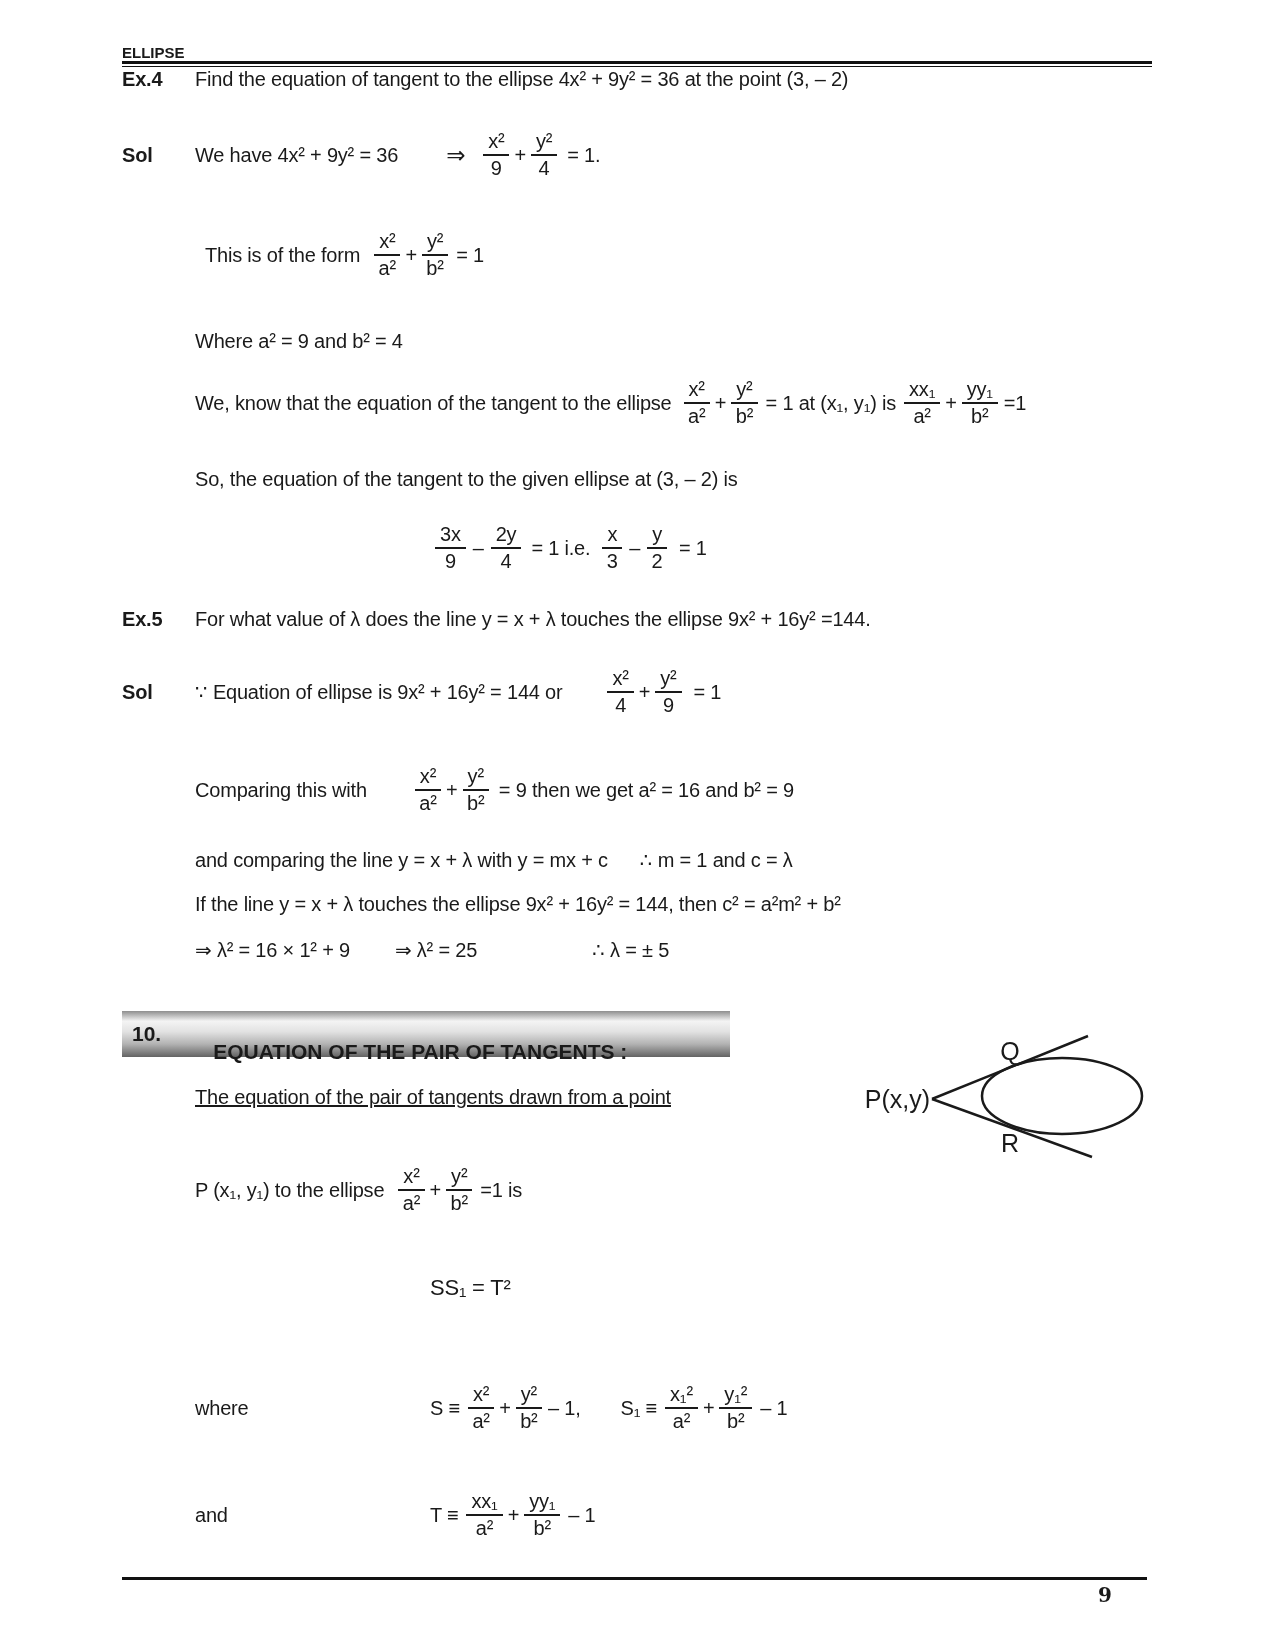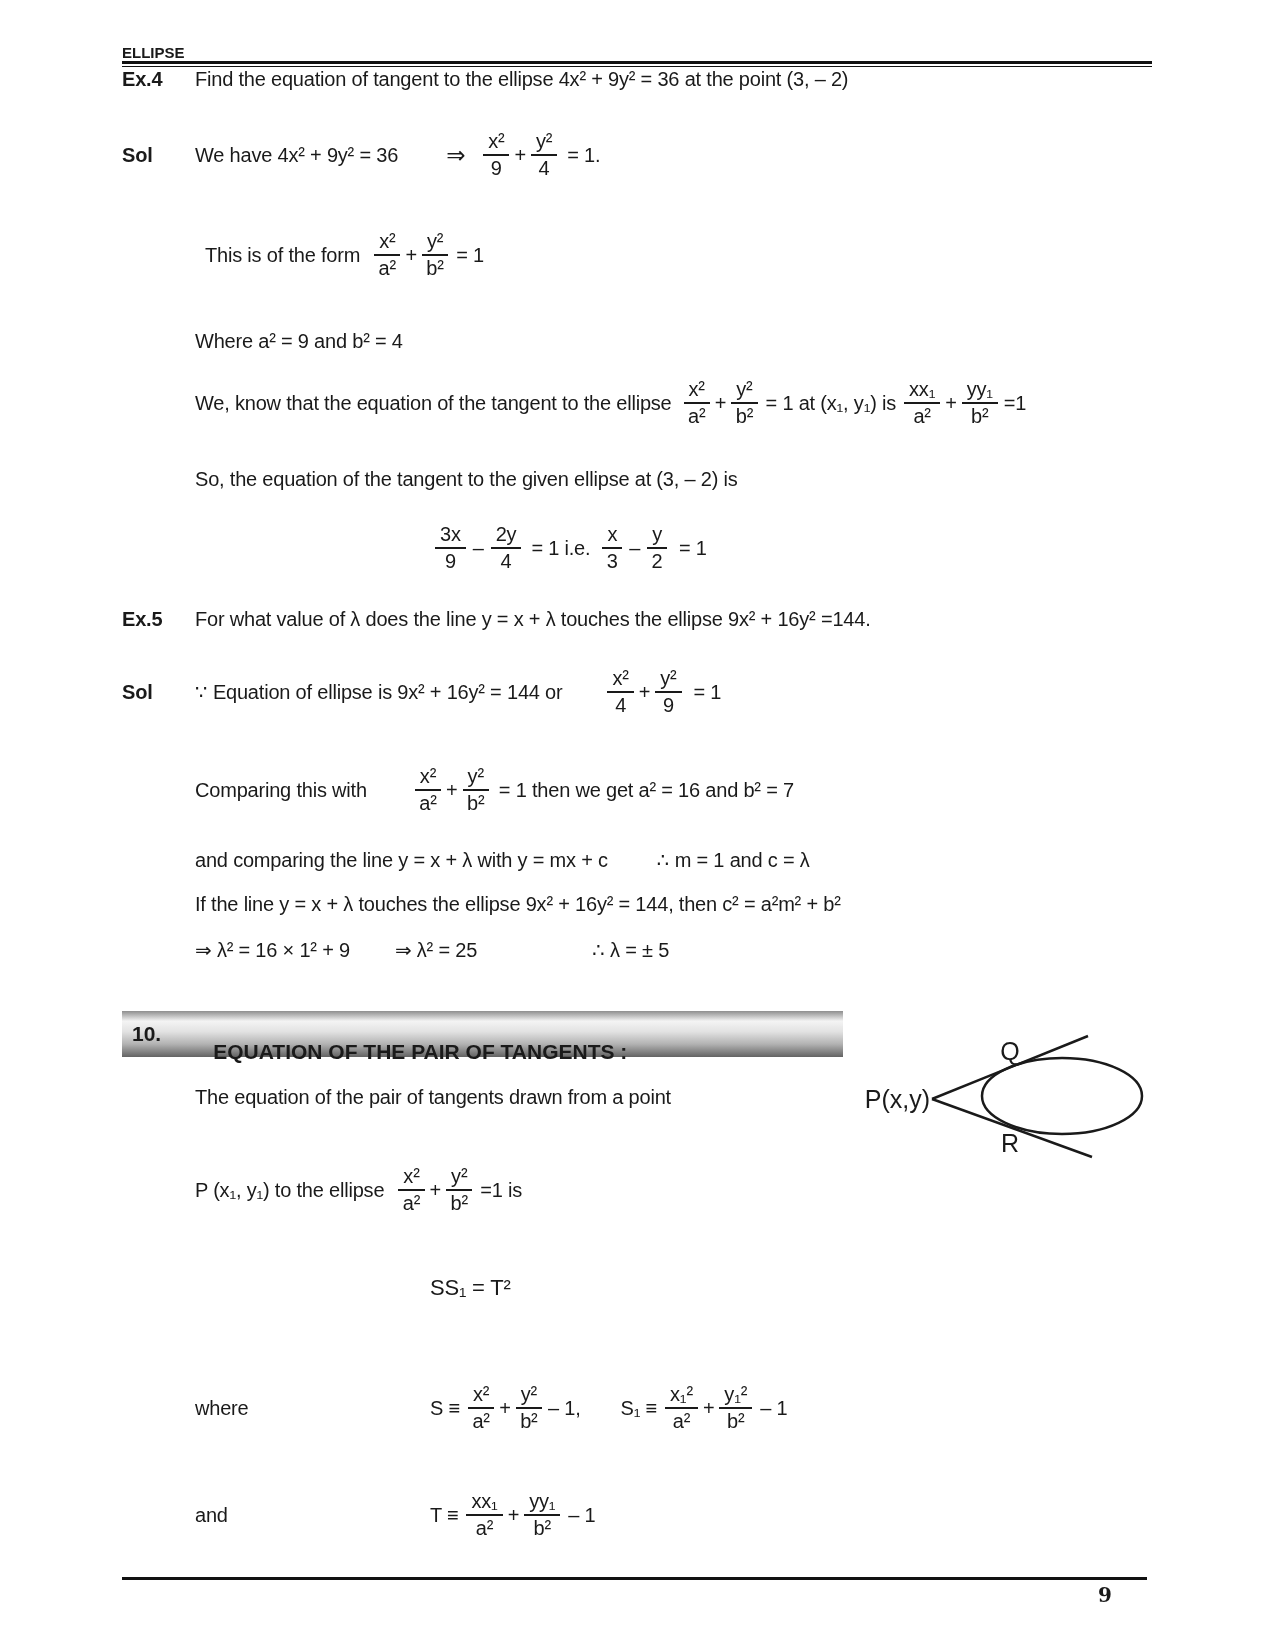--- a/index.html
+++ b/index.html
@@ -19,31 +19,31 @@
   .frac { display:inline-flex; flex-direction:column; align-items:center; line-height:1.06; text-align:center; }
   .frac .num { border-bottom:2px solid #1a1a1a; padding:0 5px 2px 5px; }
   .frac .den { padding-top:2px; }
 
   .plus  { margin:0 5px; }
   .minus { margin:0 7px; }
   .arrow { font-size:23px; }
 
   .ml6{margin-left:6px}.ml8{margin-left:8px}.ml10{margin-left:10px}.ml12{margin-left:12px}
   .ml14{margin-left:14px}.ml18{margin-left:18px}.ml40{margin-left:40px}.ml45{margin-left:45px}
-  .ml48{margin-left:48px}.ml60{margin-left:49px}.ml115{margin-left:115px}
+  .ml48{margin-left:48px}.ml60{margin-left:32px}.ml115{margin-left:115px}
 
   .hdr { position:absolute; left:122px; top:44px; font-size:15px; font-weight:700; letter-spacing:0; }
   .hdr-rule { position:absolute; left:122px; top:61px; width:1030px; height:6px;
               border-top:3px solid #111; border-bottom:1px solid #111; }
   .bottom-rule { position:absolute; left:122px; top:1577px; width:1025px; height:3px; background:#111; }
   .page-num { position:absolute; left:1098px; top:1583px; font-family:"DejaVu Serif","Liberation Serif",serif;
               font-weight:700; font-size:20px; }
 
   .section-bar {
-    position:absolute; left:122px; top:1011px; width:721px; height:46px;
+    position:absolute; left:122px; top:1011px; width:608px; height:46px;
     display:flex; align-items:center;
     background:linear-gradient(180deg,#8e8e8e 0%,#f4f4f4 22%,#e2e2e2 45%,#b2b2b2 72%,#636363 100%);
     font-weight:700; font-size:21px; letter-spacing:0;
   }
   .section-bar .num { margin-left:10px; }
   .section-bar .ttl { margin-left:52px;margin-top:36px; }
 
   .diagram { position:absolute; left:770px; top:1020px; width:440px; height:165px; }
   .diagram text { font-family:"Liberation Sans","DejaVu Sans",sans-serif; font-size:25px; fill:#1a1a1a; }
 </style>
@@ -165,42 +165,42 @@
     <span>Comparing this with</span>
     <span class="frac ml48">
       <span class="num">x²</span>
       <span class="den">a²</span>
     </span>
     <span class="plus">+</span>
     <span class="frac">
       <span class="num">y²</span>
       <span class="den">b²</span>
     </span>
-    <span class="ml10">= 1 then we get a² = 16 and b² = 7</span>
+    <span class="ml10">= 9 then we get a² = 16 and b² = 9</span>
   </div>
 
   <div class="mrow" style="left:195px;top:848px;">
     <span>and comparing the line y = x + λ with y = mx + c</span>
     <span class="ml60">∴ m = 1 and c = λ</span>
   </div>
 
   <div class="trow" style="left:195px;top:893px;">If the line y = x + λ touches the ellipse 9x² + 16y² = 144, then c² = a²m² + b²</div>
 
   <div class="mrow" style="left:195px;top:938px;">
     <span>⇒  λ² = 16 × 1² + 9</span>
     <span class="ml45">⇒  λ² = 25</span>
     <span class="ml115">∴  λ = ± 5</span>
   </div>
 
   <div class="section-bar">
     <span class="num">10.</span>
     <span class="ttl">EQUATION OF THE PAIR OF TANGENTS :</span>
   </div>
 
-  <div class="trow" style="left:195px;top:1086px;">The equation of the pair of tangents drawn from a point</div>
+  <div class="trow" style="left:195px;top:1086px;text-decoration:underline;">The equation of the pair of tangents drawn from a point</div>
 
   <svg class="diagram" viewBox="0 0 440 165">
     <line x1="162" y1="79" x2="318" y2="16" stroke="#1a1a1a" stroke-width="2.5"></line>
     <line x1="162" y1="79" x2="322" y2="137" stroke="#1a1a1a" stroke-width="2.5"></line>
     <ellipse cx="292" cy="76" rx="80" ry="38" fill="none" stroke="#1a1a1a" stroke-width="2.5"></ellipse>
     <text x="160" y="88" text-anchor="end">P(x,y)</text>
     <text x="240" y="40" text-anchor="middle">Q</text>
     <text x="240" y="132" text-anchor="middle">R</text>
   </svg>
 

